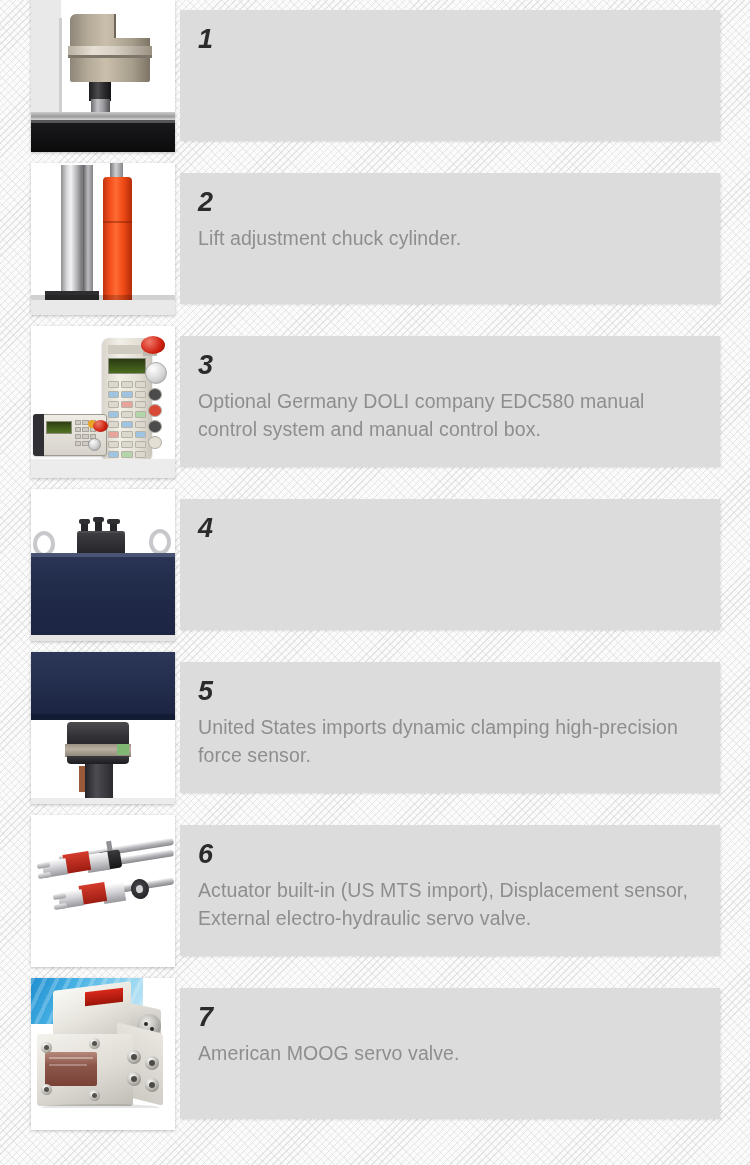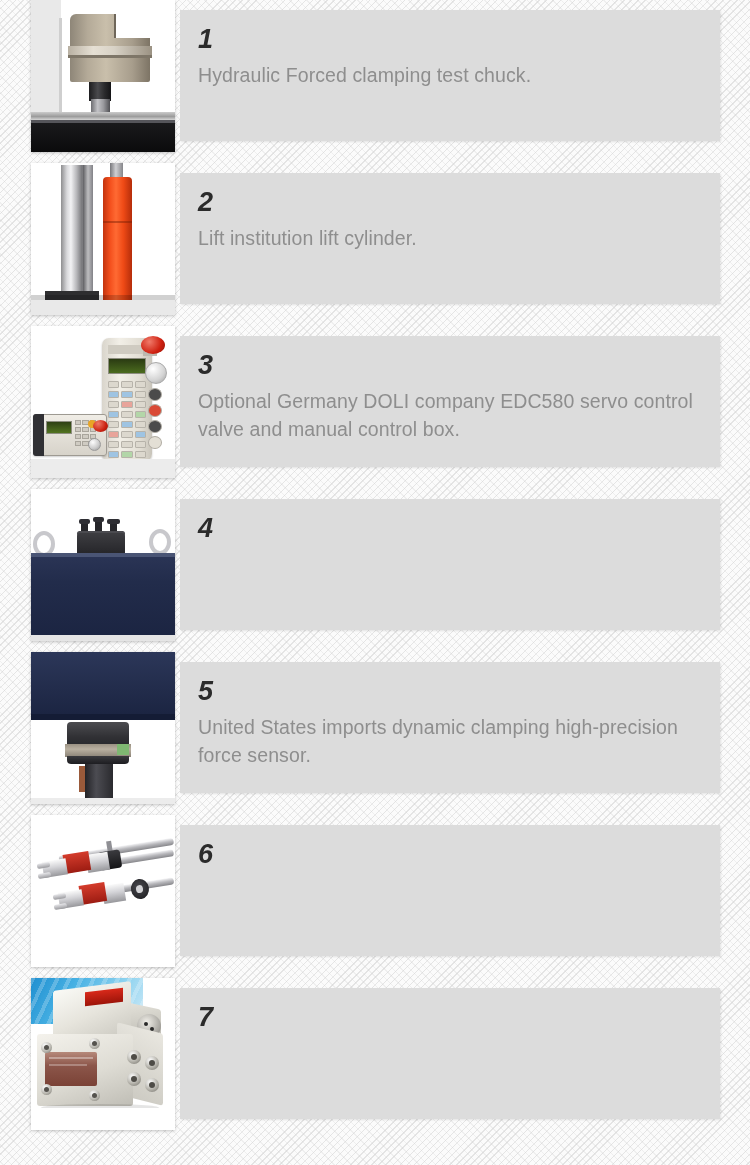--- a/index.html
+++ b/index.html
@@ -503,40 +503,39 @@
           <div class="p1-band2"></div>
         <div class="p1-stem"></div>
           <div class="p1-stem2"></div>
         <div class="p1-plate"></div>
           <div class="p1-base"></div>
           <div class="p1-base-hl"></div>
       </div>
     </div>
     <div class="text-panel">
       <div class="feat-num">1</div>
-      <div class="feat-desc">Hydraulic Forced clamping test chuck.</div>
     </div>
   </div>
 
   <div class="feature-row" style="top:163px;">
     <div class="thumb-frame">
       <div class="thumb pic2">
         <div class="p2-chrome"></div>
           <div class="p2-chrome2"></div>
         <div class="p2-rod"></div>
           <div class="p2-orange"></div>
           <div class="p2-orange-seam"></div>
         <div class="p2-foot"></div>
           <div class="p2-floorshadow"></div>
           <div class="p2-floor"></div>
       </div>
     </div>
     <div class="text-panel">
       <div class="feat-num">2</div>
-      <div class="feat-desc">Lift institution lift cylinder.</div>
+      <div class="feat-desc">Lift adjustment chuck cylinder.</div>
     </div>
   </div>
 
   <div class="feature-row" style="top:326px;">
     <div class="thumb-frame">
       <div class="thumb pic3">
         <div class="p3-hand"></div>
         <div class="p3-hand-hdr"></div>
         <div class="p3-hand-lcd"></div>
         <div class="p3-estop-shaft"></div>
@@ -616,21 +615,21 @@
             </div>
         </div>
         <div class="p3-box-amber"></div>
         <div class="p3-box-estop"></div>
         <div class="p3-box-dial"></div>
         <div class="p3-floor"></div>
       </div>
     </div>
     <div class="text-panel">
       <div class="feat-num">3</div>
-      <div class="feat-desc">Optional Germany DOLI company EDC580 servo control valve and manual control box.</div>
+      <div class="feat-desc">Optional Germany DOLI company EDC580 manual control system and manual control box.</div>
     </div>
   </div>
 
   <div class="feature-row" style="top:489px;">
     <div class="thumb-frame">
       <div class="thumb pic4">
         <div class="p4-bolt1">
             <i></i>
           </div>
         <div class="p4-bolt2">
@@ -691,20 +690,21 @@
         <div class="tip t2"></div>
         <div class="silv s2b"></div>
         <div class="redblk rb2"></div>
         <div class="silv s2"></div>
         <div class="tip t3"></div>
         <div class="tip t4"></div>
       </div>
     </div>
     <div class="text-panel">
       <div class="feat-num">6</div>
+      <div class="feat-desc">Actuator built-in (US MTS import), Displacement sensor, External electro-hydraulic servo valve.</div>
     </div>
   </div>
 
   <div class="feature-row" style="top:978px;">
     <div class="thumb-frame">
       <div class="thumb pic7">
         <div class="p7-bg"></div>
           <div class="p7-bg2"></div>
         <div class="p7-conn"></div>
         <div class="p7-conn-ring">
@@ -742,16 +742,17 @@
           </div>
         <div class="port po4">
             <i></i>
           </div>
         <div class="p7-shadow"></div>
         <div class="p7-floor"></div>
       </div>
     </div>
     <div class="text-panel">
       <div class="feat-num">7</div>
+      <div class="feat-desc">American MOOG servo valve.</div>
     </div>
   </div>
 
 </div>
 
 </body></html>

